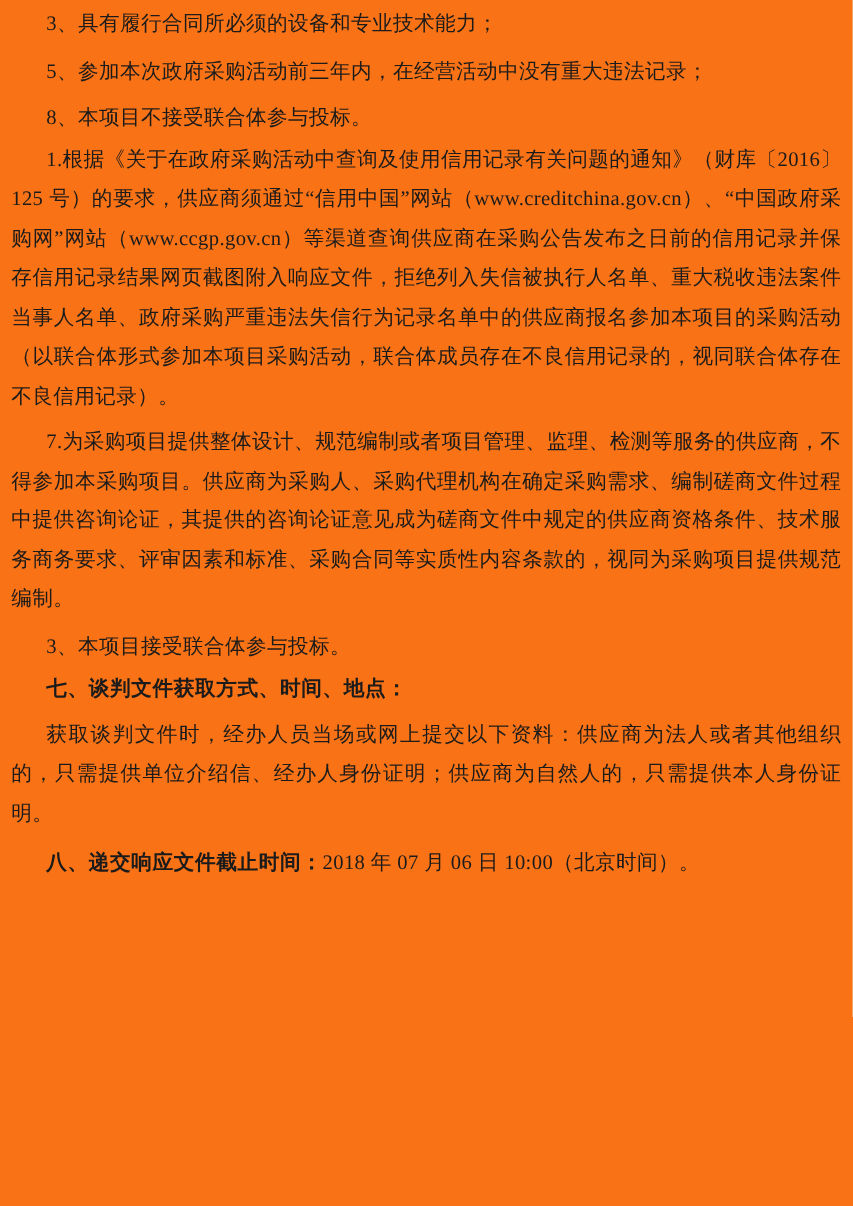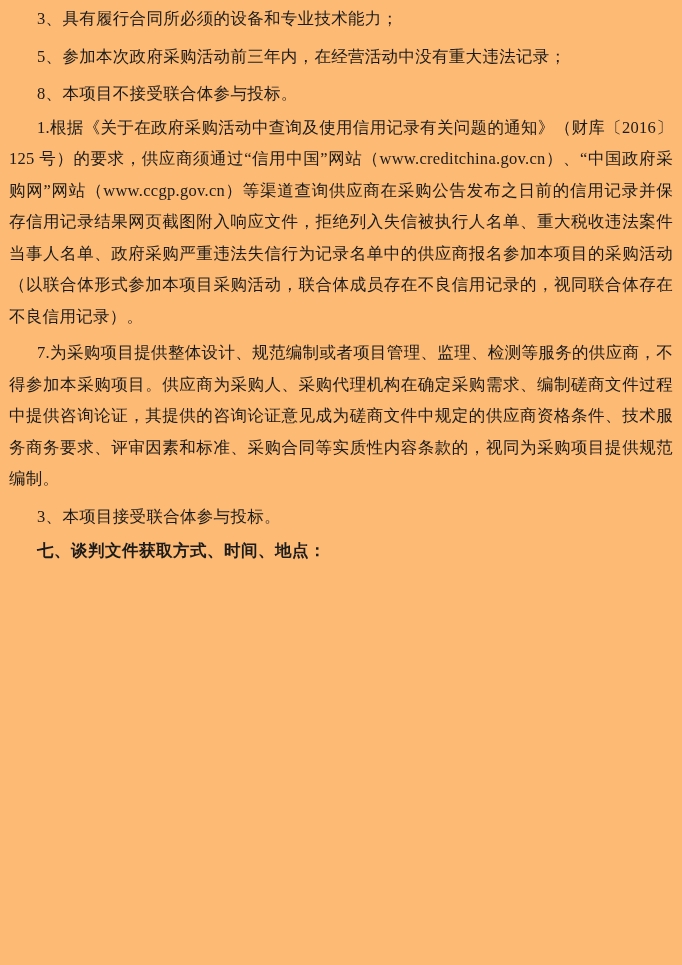--- a/index.html
+++ b/index.html
@@ -8,42 +8,42 @@
     height: 965px;
     background: #f3f3f2;
     overflow: hidden;
     font-family: "Liberation Serif", serif;
   }
   .page {
     box-sizing: border-box;
     width: 682px;
     height: 965px;
     padding: 3px 9px 0 9px;
-    background: #fdba74;
+    background: #f97316;
     color: #1b1b1b;
     font-size: 16.5px;
     line-height: 31.5px;
     letter-spacing: 0.3px;
     text-align: justify;
   }
   p {
     margin: 0;
     text-indent: 1.7em;
   }
   .hd {
     font-weight: 700;
     font-family: "Liberation Sans", sans-serif;
     letter-spacing: 0.5px;
   }
   .ul {
     text-decoration: underline;
     text-underline-offset: 4px;
   }
   .mt2  { margin-top: 2px; }
-  .mt4  { margin-top: 4px; font-family: Liberation Mono, monospace; }
+  .mt4  { margin-top: 4px; }
   .mt5  { margin-top: 5px; }
   .mt6  { margin-top: 6px; }
   .mt8  { margin-top: 8px; }
 </style>
 </head>
 <body>
 
 <div class="page">
 
   <p class="cond">3、具有履行合同所必须的设备和专业技术能力；</p>
@@ -51,17 +51,19 @@
   <p class="cond mt6">8、本项目不接受联合体参与投标。</p>
 
 
   <p class="mt2">1.根据《关于在政府采购活动中查询及使用信用记录有关问题的通知》（财库〔2016〕125 号）的要求，供应商须通过“信用中国”网站（www.creditchina.gov.cn）、“中国政府采购网”网站（www.ccgp.gov.cn）等渠道查询供应商在采购公告发布之日前的信用记录并保存信用记录结果网页截图附入响应文件，拒绝列入失信被执行人名单、重大税收违法案件当事人名单、政府采购严重违法失信行为记录名单中的供应商报名参加本项目的采购活动（以联合体形式参加本项目采购活动，联合体成员存在不良信用记录的，视同联合体存在不良信用记录）。</p>
   <p class="mt5">7.为采购项目提供整体设计、规范编制或者项目管理、监理、检测等服务的供应商，不得参加本采购项目。供应商为采购人、采购代理机构在确定采购需求、编制磋商文件过程中提供咨询论证，其提供的咨询论证意见成为磋商文件中规定的供应商资格条件、技术服务商务要求、评审因素和标准、采购合同等实质性内容条款的，视同为采购项目提供规范编制。</p>
   <p class="mt6">3、本项目接受联合体参与投标。</p>
 
   <p class="hd mt4">七、谈判文件获取方式、时间、地点：</p>
 
 
+  <p class="mt4">获取谈判文件时，经办人员当场或网上提交以下资料：供应商为法人或者其他组织的，只需提供单位介绍信、经办人身份证明；供应商为自然人的，只需提供本人身份证明。</p>
 
+  <p class="mt8"><span class="hd">八、递交响应文件截止时间：</span><span>2018 年 07 月 06 日 10:00（北京时间）。</span></p>
 
   <p class="mt8"></p>
 
 </div>
 
 </body></html>

